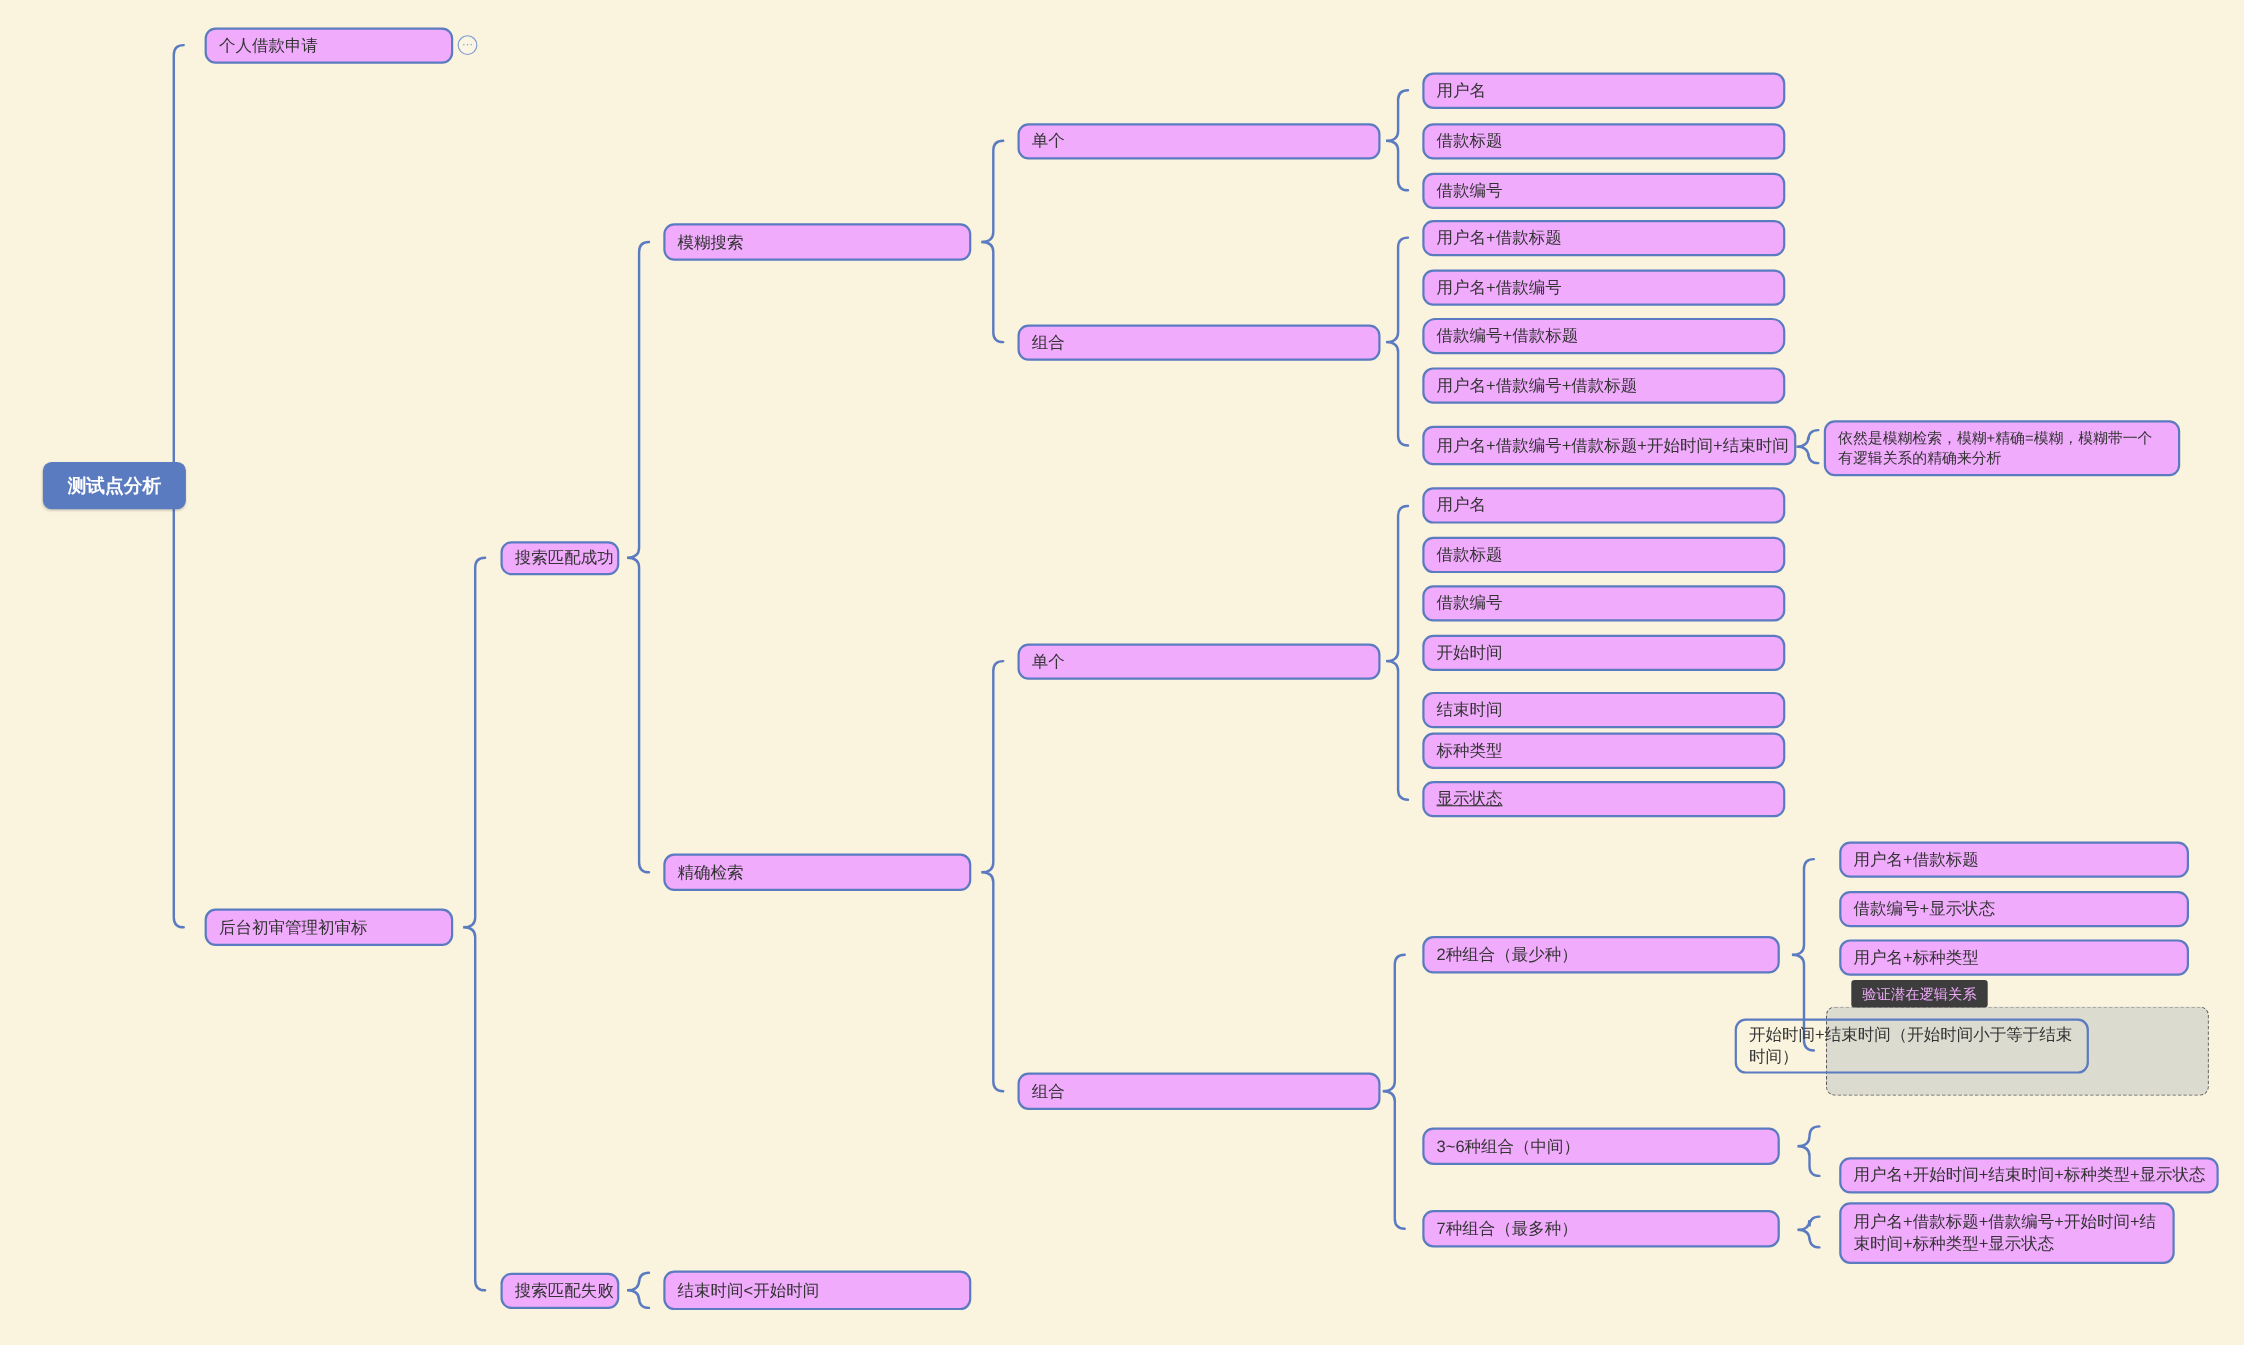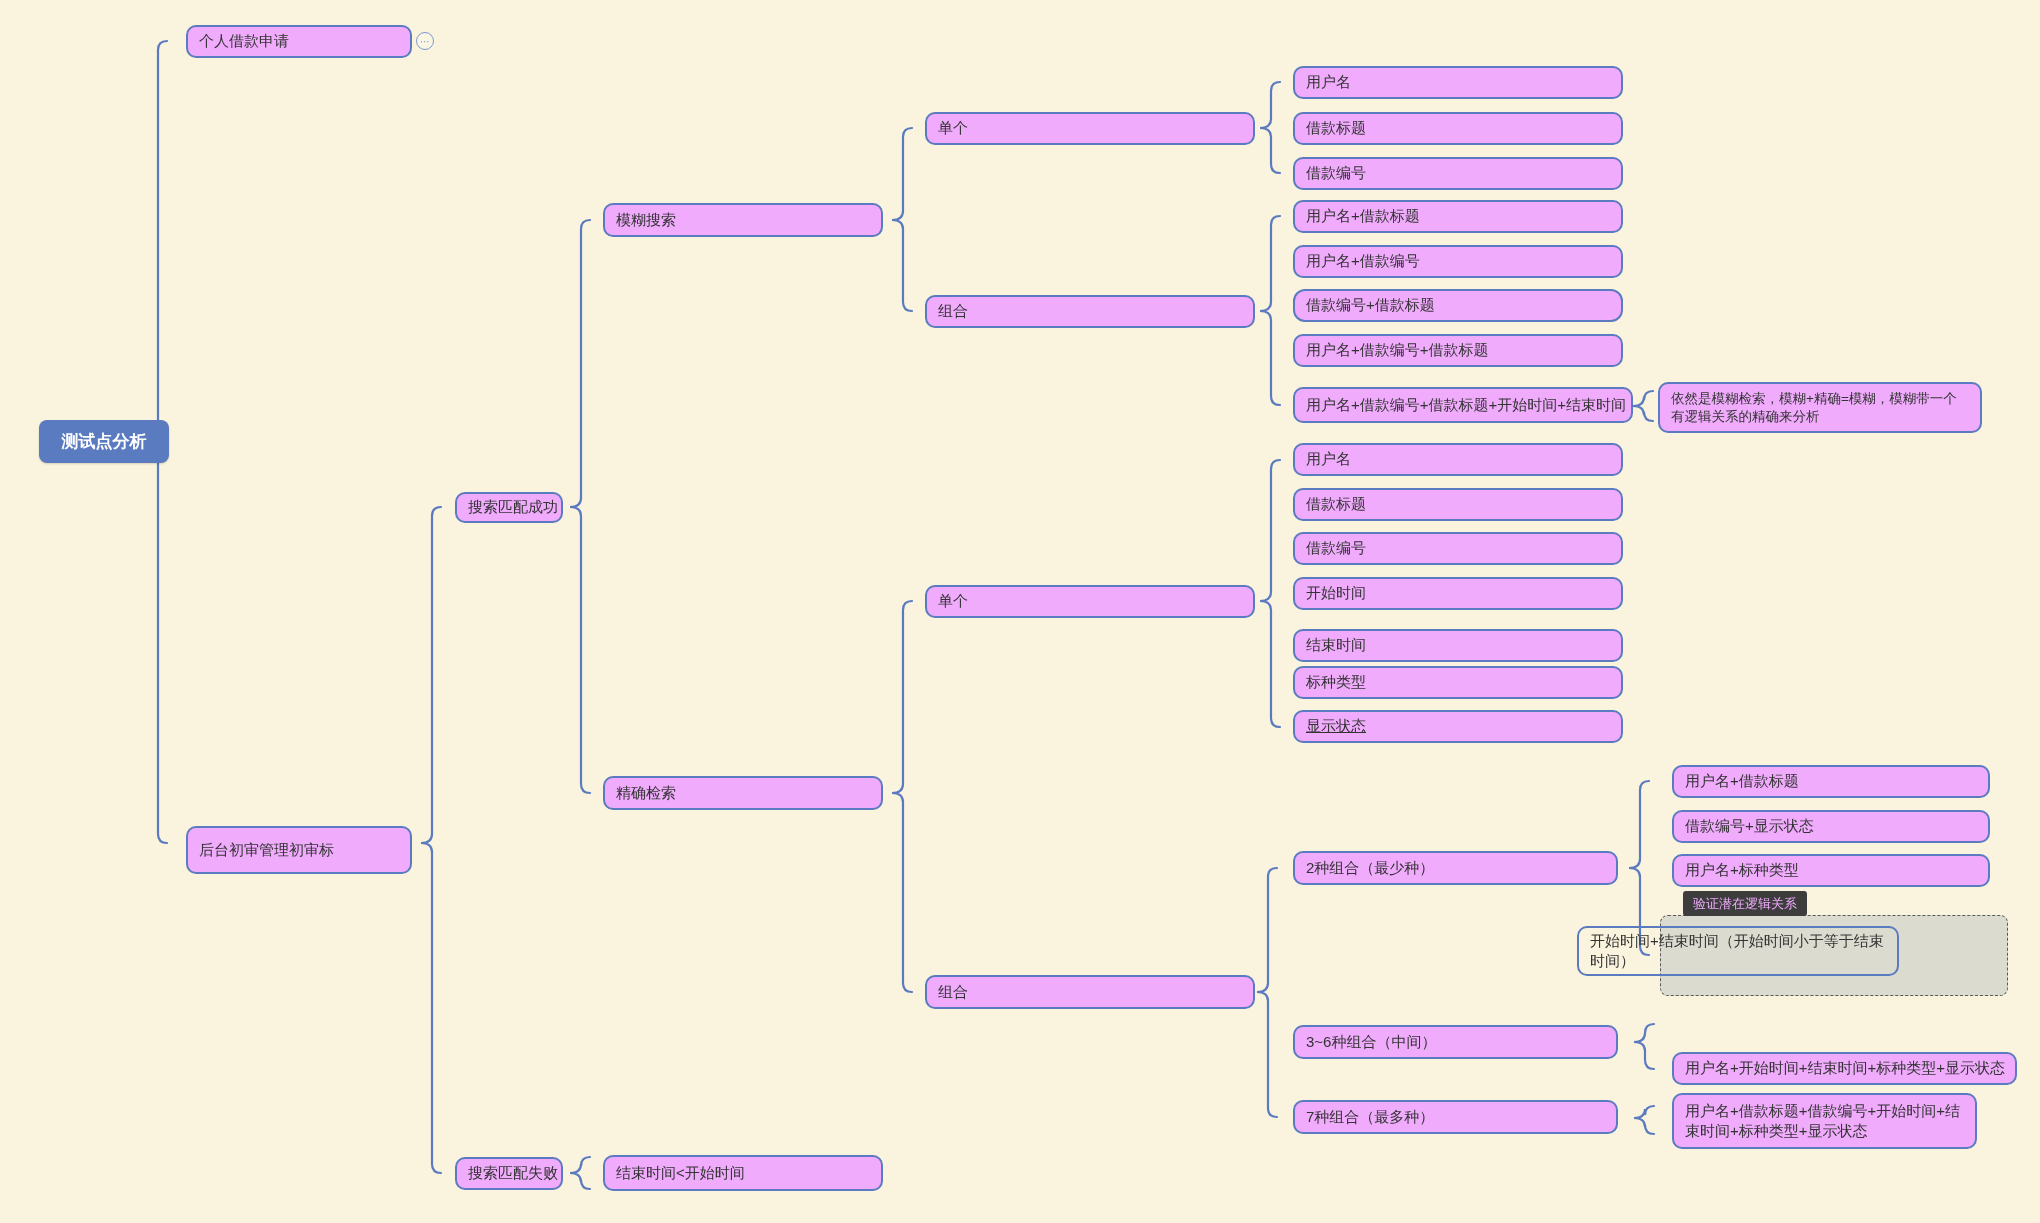--- a/index.html
+++ b/index.html
@@ -42,21 +42,21 @@
       <path d="M 1654 1024 Q 1645 1024 1645 1033 L 1645 1033 Q 1645 1042 1634 1042 Q 1645 1042 1645 1051 L 1645 1060 Q 1645 1069 1654 1069" fill="none" stroke="#5B7BC0" stroke-width="2.2" stroke-linecap="round"></path>
       <path d="M 1654 1106 Q 1645 1106 1645 1115 L 1645 1109 Q 1645 1118 1634 1118 Q 1645 1118 1645 1127 L 1645 1125 Q 1645 1134 1654 1134" fill="none" stroke="#5B7BC0" stroke-width="2.2" stroke-linecap="round"></path>
       <path d="M 590 1157 Q 581 1157 581 1166 L 581 1164 Q 581 1173 570 1173 Q 581 1173 581 1182 L 581 1180 Q 581 1189 590 1189" fill="none" stroke="#5B7BC0" stroke-width="2.2" stroke-linecap="round"></path>
     </svg>
 
   <div class="node root" style="left:14px;top:420px;width:130px;height:43px;margin-left:25px;">测试点分析</div>
 
   <div class="node" style="left:186px;top:25px;width:226px;height:33px;">个人借款申请</div>
   <div class="collapse" style="left:416px;top:32px;width:18px;height:18px;">⋯</div>
 
-  <div class="node" style="left:186px;top:826px;width:226px;height:48px;">后台初审管理初审标</div>
+  <div class="node" style="left:186px;top:826px;width:226px;height:34px;">后台初审管理初审标</div>
 
   <div class="node" style="left:455px;top:492px;width:108px;height:31px;">搜索匹配成功</div>
   <div class="node" style="left:455px;top:1157px;width:108px;height:33px;">搜索匹配失败</div>
 
   <div class="node" style="left:603px;top:203px;width:280px;height:34px;">模糊搜索</div>
   <div class="node" style="left:603px;top:776px;width:280px;height:34px;">精确检索</div>
   <div class="node" style="left:603px;top:1155px;width:280px;height:36px;">结束时间&lt;开始时间</div>
 
   <div class="node" style="left:925px;top:112px;width:330px;height:33px;">单个</div>
   <div class="node" style="left:1293px;top:66px;width:330px;height:33px;">用户名</div>

